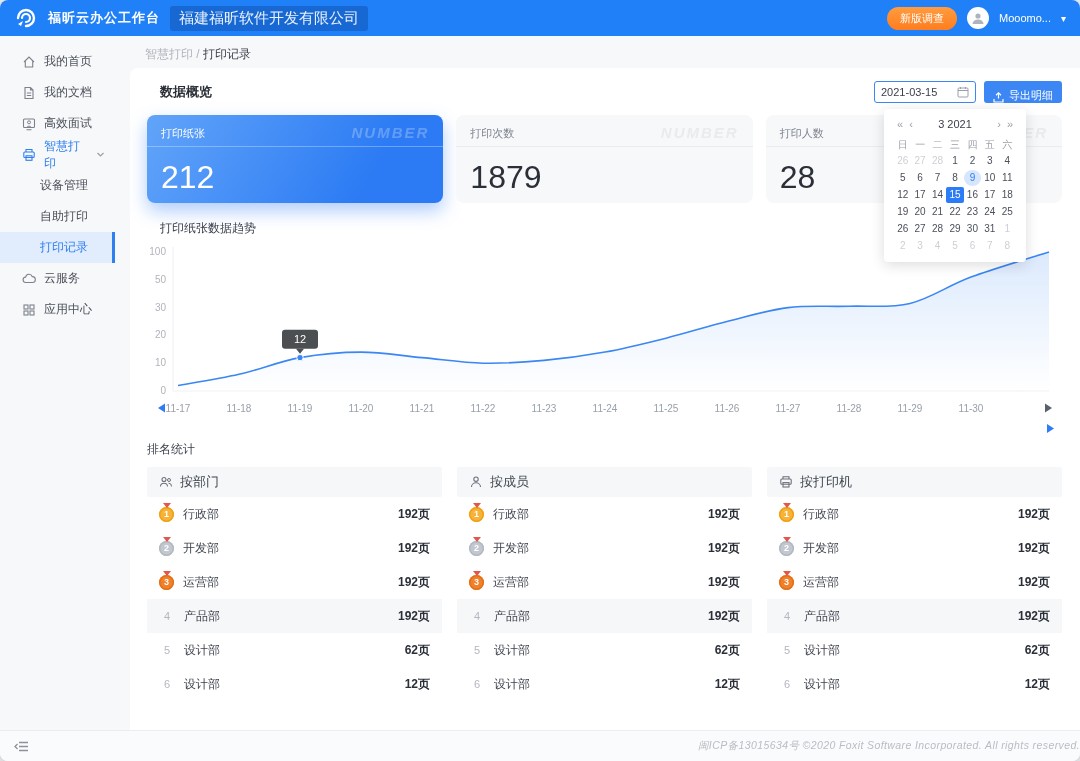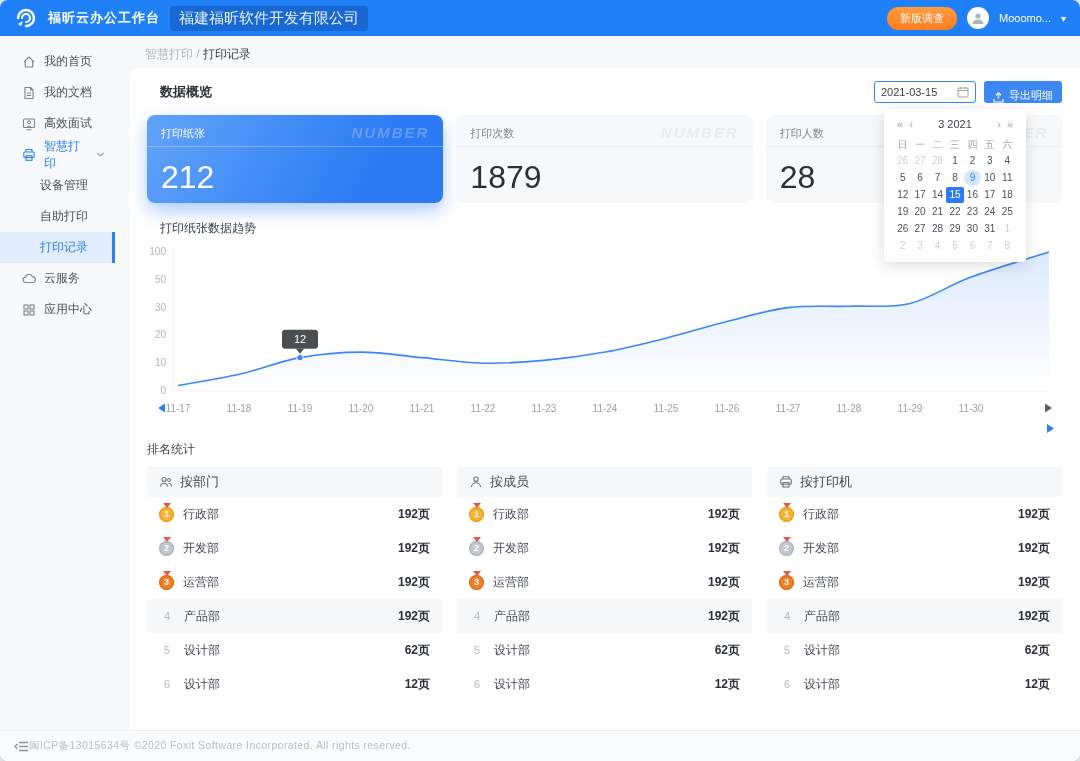--- a/index.html
+++ b/index.html
@@ -98,21 +98,21 @@
   .cal-grid .dc { font-size:10px; color:#4a4f59; text-align:center; height:16px; line-height:16px;
                   border-radius:2px; cursor:pointer; }
   .cal-grid .dc.muted { color:#ccd0d6; }
   .cal-grid .dc.selected { background:#2b7cf6; color:#fff; }
   .cal-grid .dc.today { background:#d6e6fc; border-radius:50%; color:#2e7ff0; }
 
   
   .footer { position:absolute; left:0; right:0; bottom:0; height:31px; background:#fafbfc;
             border-top:1px solid #ededf0; display:flex; align-items:center; z-index:25; }
   .collapse { margin-left:14px; display:flex; color:#8c919c; cursor:pointer; }
-  .copyright { flex:1; text-align:left; font-size:10.5px; color:#b8bcc4; letter-spacing:.4px; }
+  .copyright { flex:1; text-align:right; font-size:10.5px; color:#b8bcc4; letter-spacing:.4px;font-style:italic; }
 </style>
 </head>
 <body>
 
 <div class="window">
 
   <header class="topbar">
     <div class="logo">
       <svg width="24" height="24" viewBox="0 0 24 24" fill="none">
         <path d="M4 12 a8 8 0 1 1 8 8" stroke="#fff" stroke-width="2.4" stroke-linecap="round"></path>

